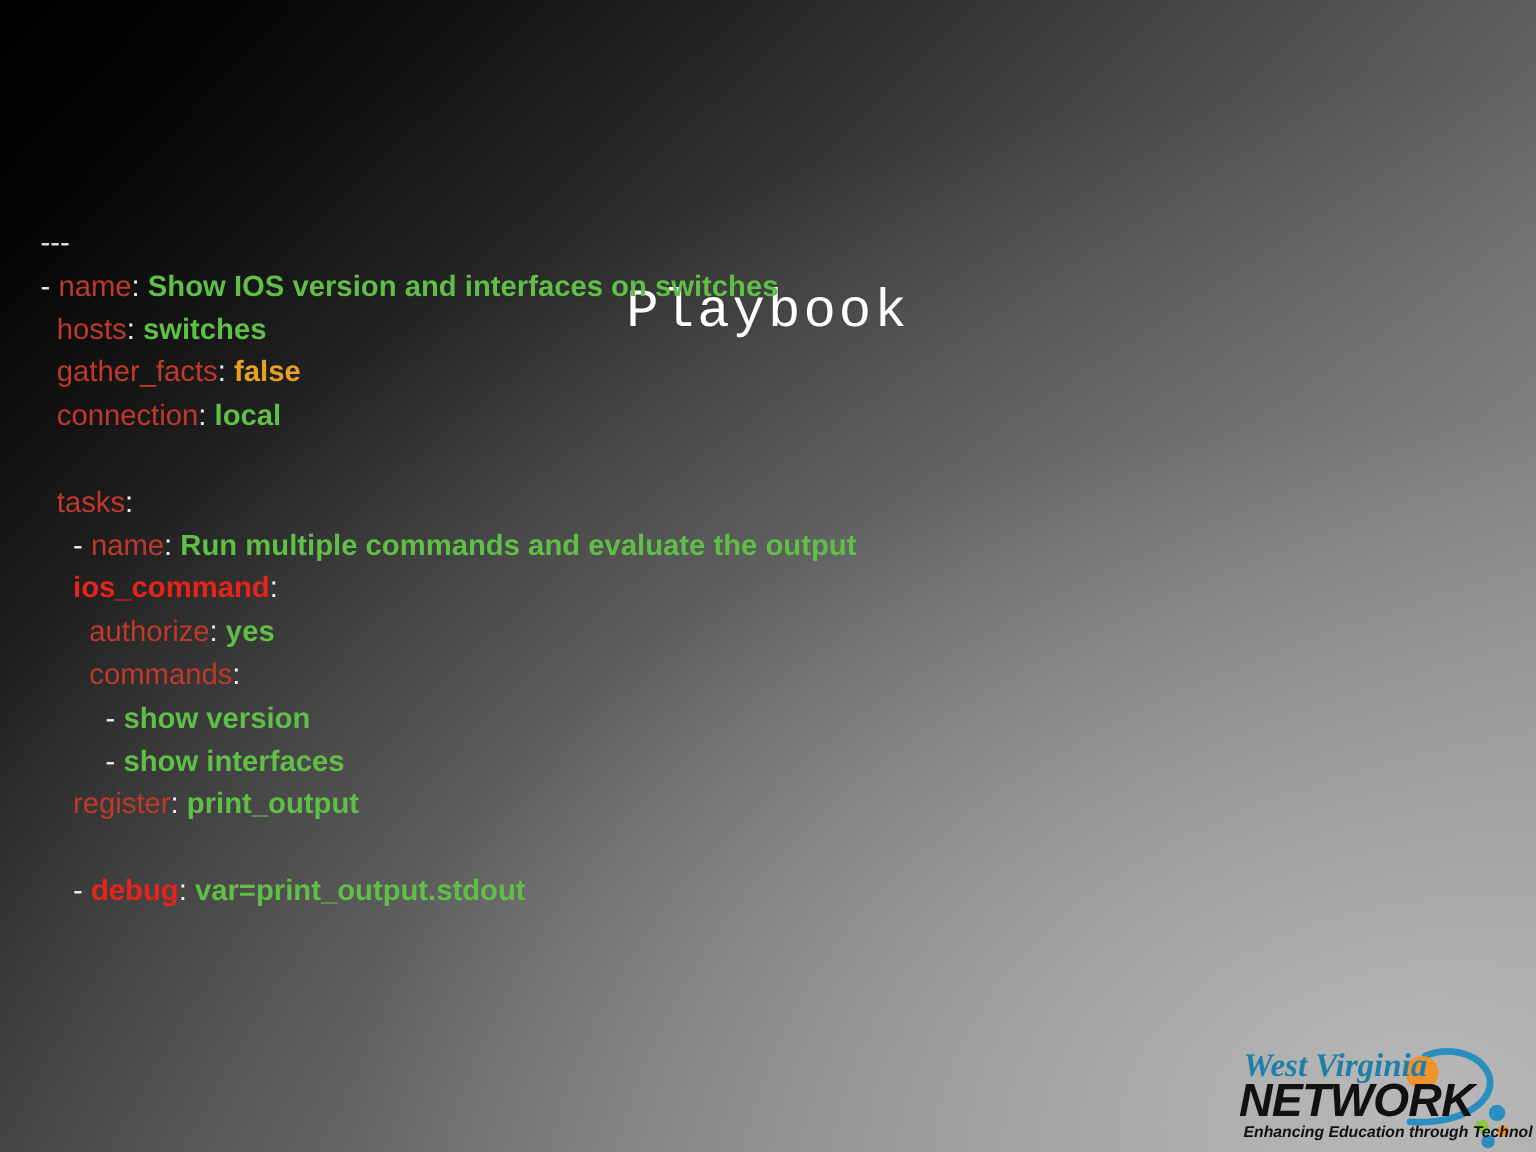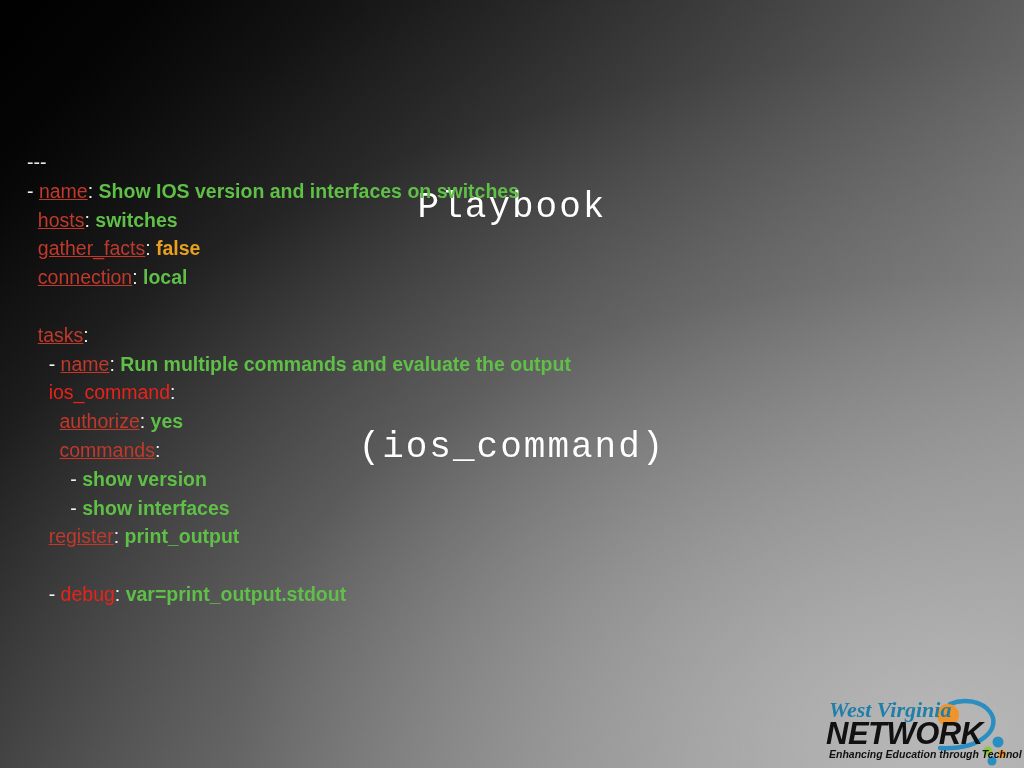--- a/index.html
+++ b/index.html
@@ -52,24 +52,24 @@
     white-space: pre;
   }
   .code-line {
     display: block;
     height: 28.8px;
   }
   .code-line.blank { color: transparent; }
 
   .tok-marker { color: #e8e8e8; }
   .tok-dash   { color: #f2f2f2; }
-  .tok-key    { color: #c0392b; text-decoration: underline; }
+  .tok-key    { color: #c0392b; }
   .tok-key-strong {
     color: #e8231a;
-    font-weight: normal;
+    font-weight: bold;
   }
   .tok-colon  { color: #f0f0f0; }
   .tok-val    { color: #5fbf47; font-weight: bold; }
   .tok-bool   { color: #e8a020; font-weight: bold; }
 
   
   .logo {
     position: absolute;
     left: 822px;
     top: 694px;
@@ -78,21 +78,20 @@
   }
   .logo svg { display: block; }
 </style>
 </head>
 <body>
 
 <div id="slide">
 
   <div class="title-block">
     <span class="title-line">Playbook</span>
-    <span class="title-line">(ios_command)</span>
   </div>
 
   <div class="code-block" id="code-block"><span class="code-line"><span class="tok-marker">---</span></span><span class="code-line"><span class="tok-dash">- </span><span class="tok-key">name</span><span class="tok-colon">: </span><span class="tok-val">Show IOS version and interfaces on switches</span></span><span class="code-line"><span>  </span><span class="tok-key">hosts</span><span class="tok-colon">: </span><span class="tok-val">switches</span></span><span class="code-line"><span>  </span><span class="tok-key">gather_facts</span><span class="tok-colon">: </span><span class="tok-bool">false</span></span><span class="code-line"><span>  </span><span class="tok-key">connection</span><span class="tok-colon">: </span><span class="tok-val">local</span></span><span class="code-line blank">&nbsp;</span><span class="code-line"><span>  </span><span class="tok-key">tasks</span><span class="tok-colon">:</span></span><span class="code-line"><span>  </span><span class="tok-dash">  - </span><span class="tok-key">name</span><span class="tok-colon">: </span><span class="tok-val">Run multiple commands and evaluate the output</span></span><span class="code-line"><span>    </span><span class="tok-key-strong">ios_command</span><span class="tok-colon">:</span></span><span class="code-line"><span>      </span><span class="tok-key">authorize</span><span class="tok-colon">: </span><span class="tok-val">yes</span></span><span class="code-line"><span>      </span><span class="tok-key">commands</span><span class="tok-colon">:</span></span><span class="code-line"><span>        </span><span class="tok-dash">- </span><span class="tok-val">show version</span></span><span class="code-line"><span>        </span><span class="tok-dash">- </span><span class="tok-val">show interfaces</span></span><span class="code-line"><span>    </span><span class="tok-key">register</span><span class="tok-colon">: </span><span class="tok-val">print_output</span></span><span class="code-line blank">&nbsp;</span><span class="code-line"><span>  </span><span class="tok-dash">  - </span><span class="tok-key-strong">debug</span><span class="tok-colon">: </span><span class="tok-val">var=print_output.stdout</span></span></div>
 
   <div class="logo">
     <svg width="200" height="74" viewBox="0 0 200 74" xmlns="http://www.w3.org/2000/svg">
 
       <path d="M118 54 C 160 56, 180 34, 168 18 C 160 7, 142 4, 128 10" fill="none" stroke="#2a8fc0" stroke-width="4.5" stroke-linecap="round"></path>
 
       <circle cx="126" cy="21" r="11" fill="#f0932b"></circle>

